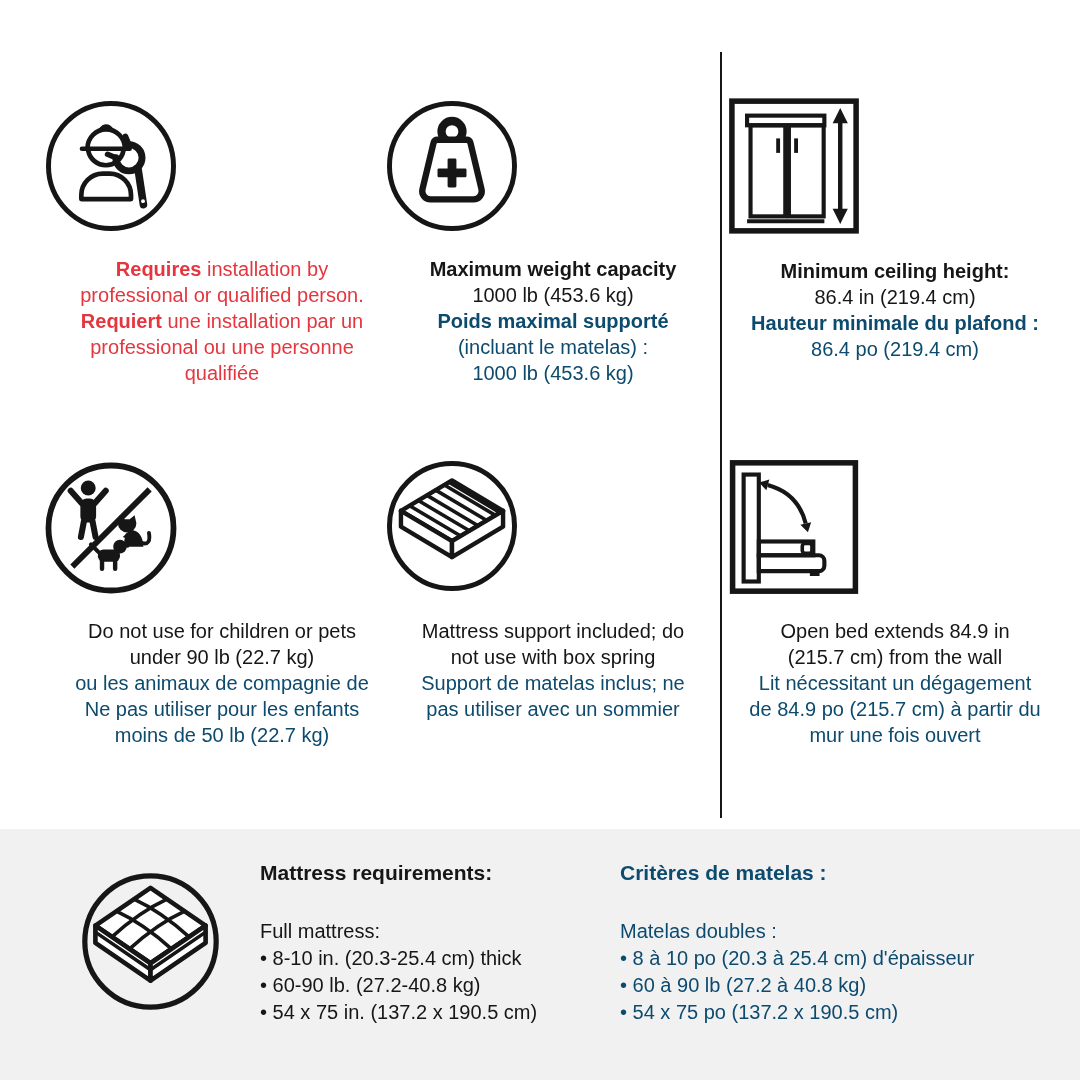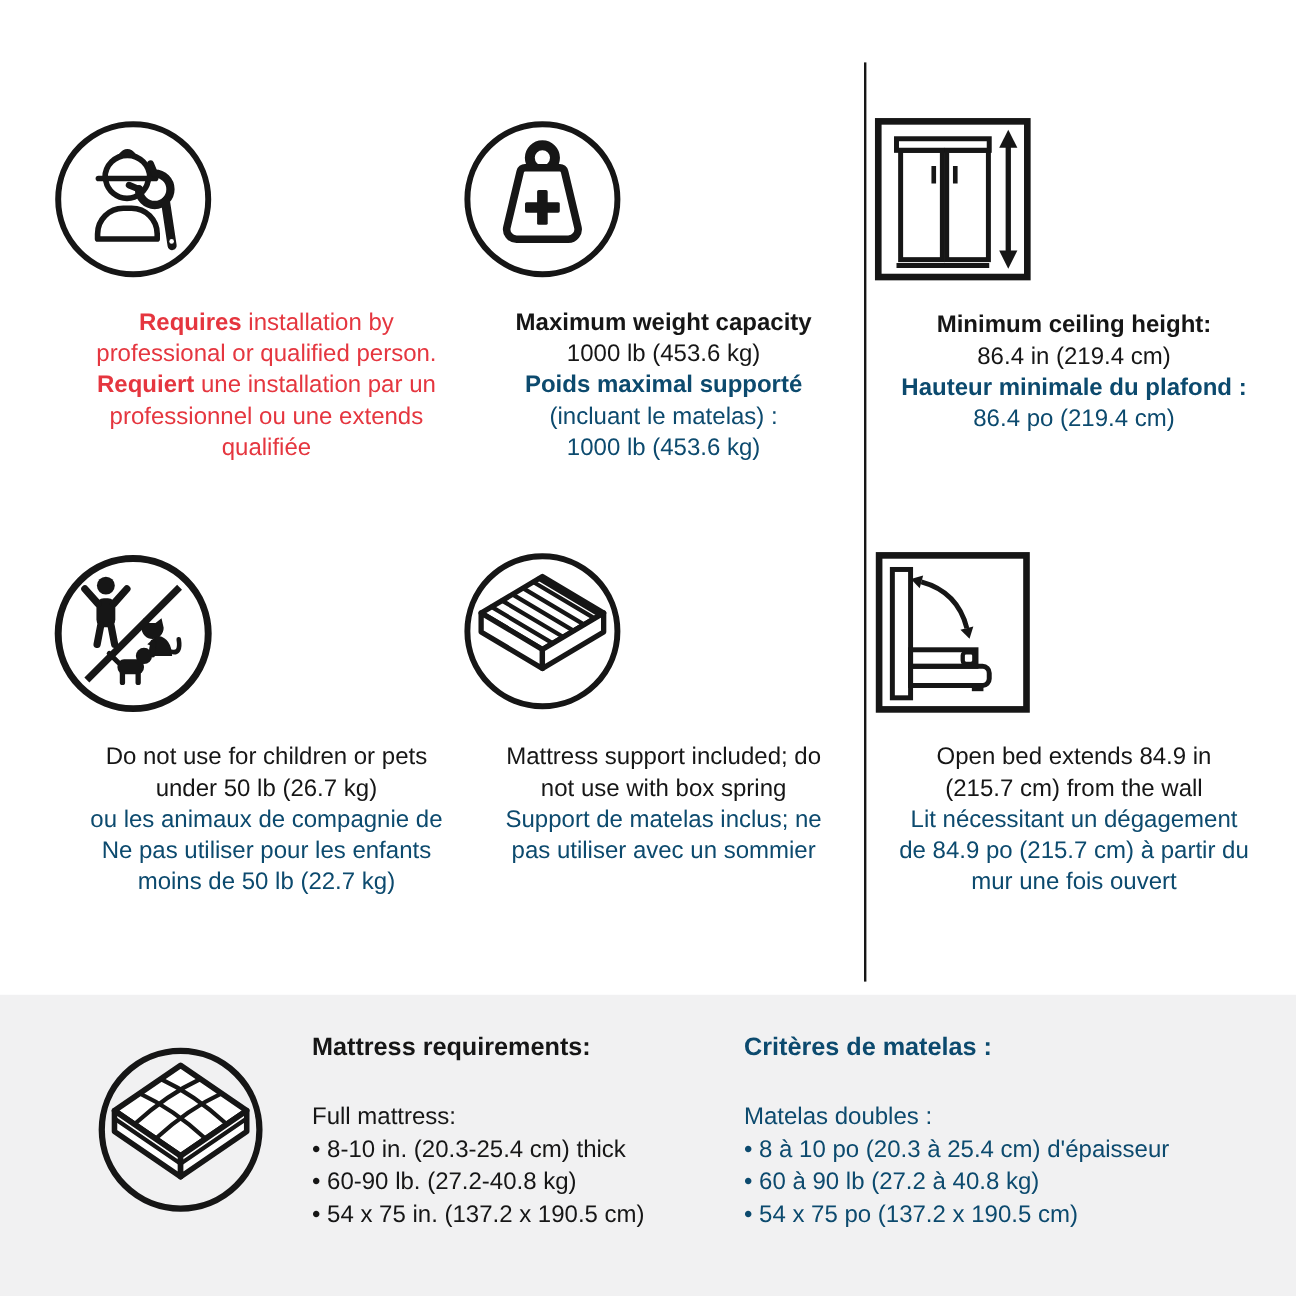--- a/index.html
+++ b/index.html
@@ -42,21 +42,21 @@
           <line x1="53.5" y1="44" x2="47.5" y2="41.5" stroke-width="4"></line>
           <line x1="69.5" y1="51.5" x2="73.5" y2="78" stroke-width="5.5"></line>
         </g>
         <circle cx="73.2" cy="75.5" r="1.4" fill="#ffffff"></circle>
       </svg>
     </div>
     <div class="txt red">
       <div class="line"><span class="b">Requires</span><span> installation by</span></div>
       <div class="line"><span class="b"></span><span>professional or qualified person.</span></div>
       <div class="line"><span class="b">Requiert</span><span> une installation par un</span></div>
-      <div class="line"><span class="b"></span><span>professionnel ou une extends</span></div>
+      <div class="line"><span class="b"></span><span>professional ou une personne</span></div>
       <div class="line"><span class="b"></span><span>qualifiée</span></div>
     </div>
   </div>
 
   <div class="cell" style="left:383px;top:97px;width:340px;">
     <div class="iconwrap" style="margin-bottom:21px;">
       <svg width="138" height="138" viewBox="0 0 100 100">
         <circle cx="50" cy="50" r="45.3" fill="none" stroke="#161616" stroke-width="3.6"></circle>
         <circle cx="50" cy="25" r="7.6" fill="none" stroke="#161616" stroke-width="6"></circle>
         <path d="M39.5,31 h21 a3,3 0 0 1 2.9,2.3 l8,33.5 a6,6 0 0 1 -5.8,7.4 H34.4 a6,6 0 0 1 -5.8,-7.4 l8,-33.5 a3,3 0 0 1 2.9,-2.3 z" fill="#ffffff" stroke="#161616" stroke-width="4.6" stroke-linejoin="round"></path>
@@ -120,21 +120,21 @@
           <line x1="61.8" y1="55" x2="61.8" y2="63" stroke-width="2.8"></line>
           <line x1="43.5" y1="74" x2="43.5" y2="79.5" stroke-width="3.2"></line>
           <line x1="53" y1="74" x2="53" y2="79.5" stroke-width="3.2"></line>
           <line x1="41" y1="67.5" x2="35.5" y2="62" stroke-width="3"></line>
         </g>
         <line x1="78" y1="22" x2="22" y2="78" stroke="#161616" stroke-width="4.2"></line>
       </svg>
     </div>
     <div class="txt">
       <div class="line">Do not use for children or pets</div>
-      <div class="line">under 50 lb (26.7 kg)</div>
+      <div class="line">under 90 lb (22.7 kg)</div>
       <div class="line gray">ou les animaux de compagnie de</div>
       <div class="line gray">Ne pas utiliser pour les enfants</div>
       <div class="line gray">moins de 50 lb (22.7 kg)</div>
     </div>
   </div>
 
   <div class="cell" style="left:383px;top:457px;width:340px;">
     <div class="iconwrap" style="margin-bottom:23px;">
       <svg width="138" height="138" viewBox="0 0 100 100">
         <circle cx="50" cy="50" r="45.3" fill="none" stroke="#161616" stroke-width="3.6"></circle>

